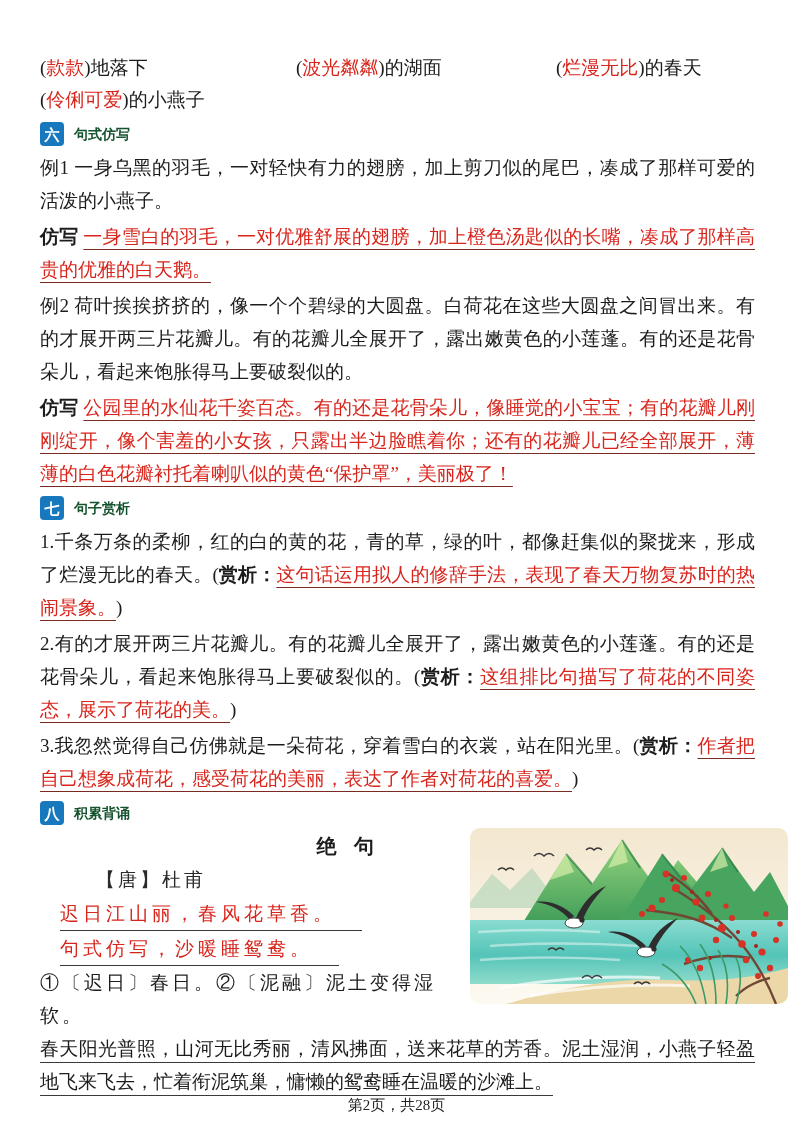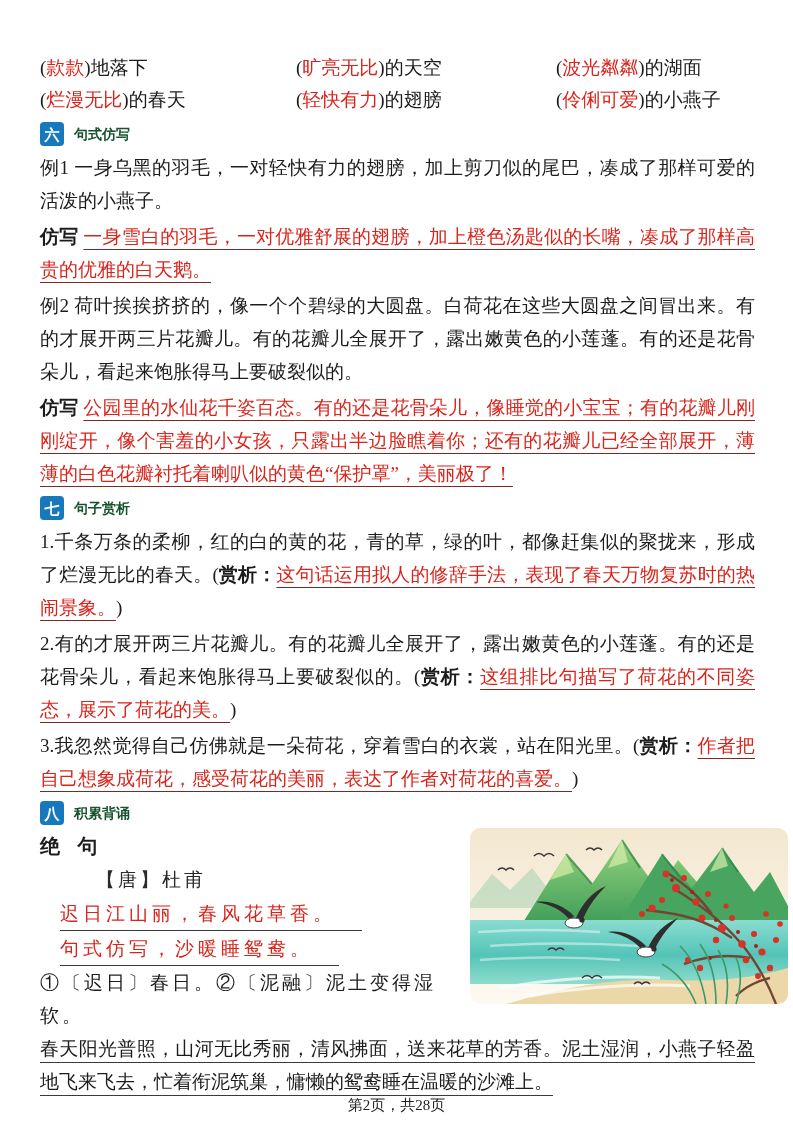--- a/index.html
+++ b/index.html
@@ -37,21 +37,21 @@
     width:24px;height:24px;border-radius:4px;background:#1878be;color:#ffffff;
     display:flex;align-items:center;justify-content:center;
     font-size:15px;font-weight:700;flex:0 0 auto;
   }
   .section-title{font-size:14px;font-weight:700;color:#14532d;}
   .para{margin:0;text-align:justify;}
   .para.gap-top{margin-top:3px;}
   
   .poem-block{width:420px;}
   .poem-title{font-family:"Liberation Sans","DejaVu Sans",sans-serif;
-    font-weight:700;font-size:20px;text-align:left;width:340px;letter-spacing:6px;margin:2px 0 0 0;}
+    font-weight:700;font-size:20px;text-align:right;width:340px;letter-spacing:6px;margin:2px 0 0 0;}
   .poem-author{margin:0 0 0 56px;color:#2a2a2a;letter-spacing:3px;}
   .poem-line{
     display:inline-block;margin-left:20px;color:#d8251c;letter-spacing:4px;
     border-bottom:1.5px solid #3a3a3a;padding:0 26px 1px 0;line-height:31px;margin-top:2px;
   }
   .label-bold{font-weight:700;margin:0;}
   .notes-line{margin:0;letter-spacing:3px;}
   .meaning-para{
     margin:0;text-align:justify;
     text-decoration:underline;
@@ -71,24 +71,22 @@
     font-size:15px;color:#222;line-height:22px;
   }
 </style>
 </head>
 <body>
 
 <div class="page">
 
   <div class="vocab-grid">
     <div class="vocab-cell"><span class="seg-n">(</span><span class="seg-r">款款</span><span class="seg-n">)地落下</span></div>
-    <div class="vocab-cell"><span class="seg-n">(</span><span class="seg-r">旷亮无比</span><span class="seg-n">)的天空</span></div>
     <div class="vocab-cell"><span class="seg-n">(</span><span class="seg-r">波光粼粼</span><span class="seg-n">)的湖面</span></div>
     <div class="vocab-cell"><span class="seg-n">(</span><span class="seg-r">烂漫无比</span><span class="seg-n">)的春天</span></div>
-    <div class="vocab-cell"><span class="seg-n">(</span><span class="seg-r">轻快有力</span><span class="seg-n">)的翅膀</span></div>
     <div class="vocab-cell"><span class="seg-n">(</span><span class="seg-r">伶俐可爱</span><span class="seg-n">)的小燕子</span></div>
   </div>
 
   <div class="section-header">
     <div class="section-badge">六</div>
     <div class="section-title">句式仿写</div>
   </div>
   <p class="para"><span class="seg-n">例1 一身乌黑的羽毛，一对轻快有力的翅膀，加上剪刀似的尾巴，凑成了那样可爱的活泼的小燕子。</span></p>
   <p class="para gap-top"><span class="seg-b">仿写 </span><span class="seg-ru">一身雪白的羽毛，一对优雅舒展的翅膀，加上橙色汤匙似的长嘴，凑成了那样高贵的优雅的白天鹅。</span></p>
   <p class="para gap-top"><span class="seg-n">例2 荷叶挨挨挤挤的，像一个个碧绿的大圆盘。白荷花在这些大圆盘之间冒出来。有的才展开两三片花瓣儿。有的花瓣儿全展开了，露出嫩黄色的小莲蓬。有的还是花骨朵儿，看起来饱胀得马上要破裂似的。</span></p>

